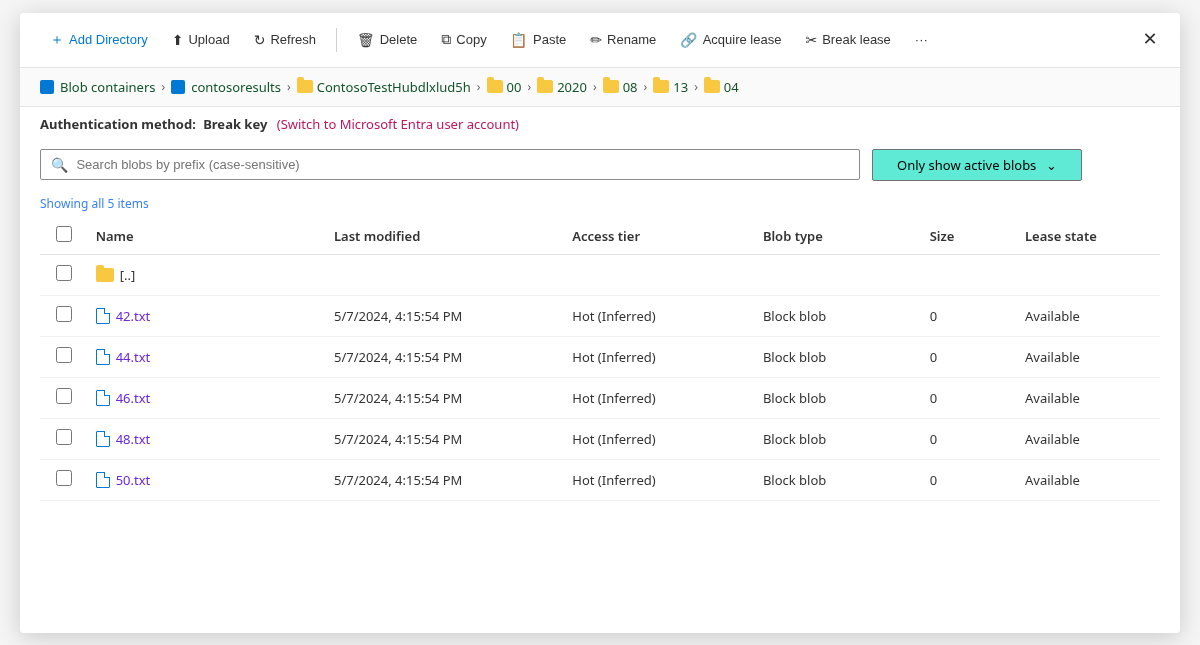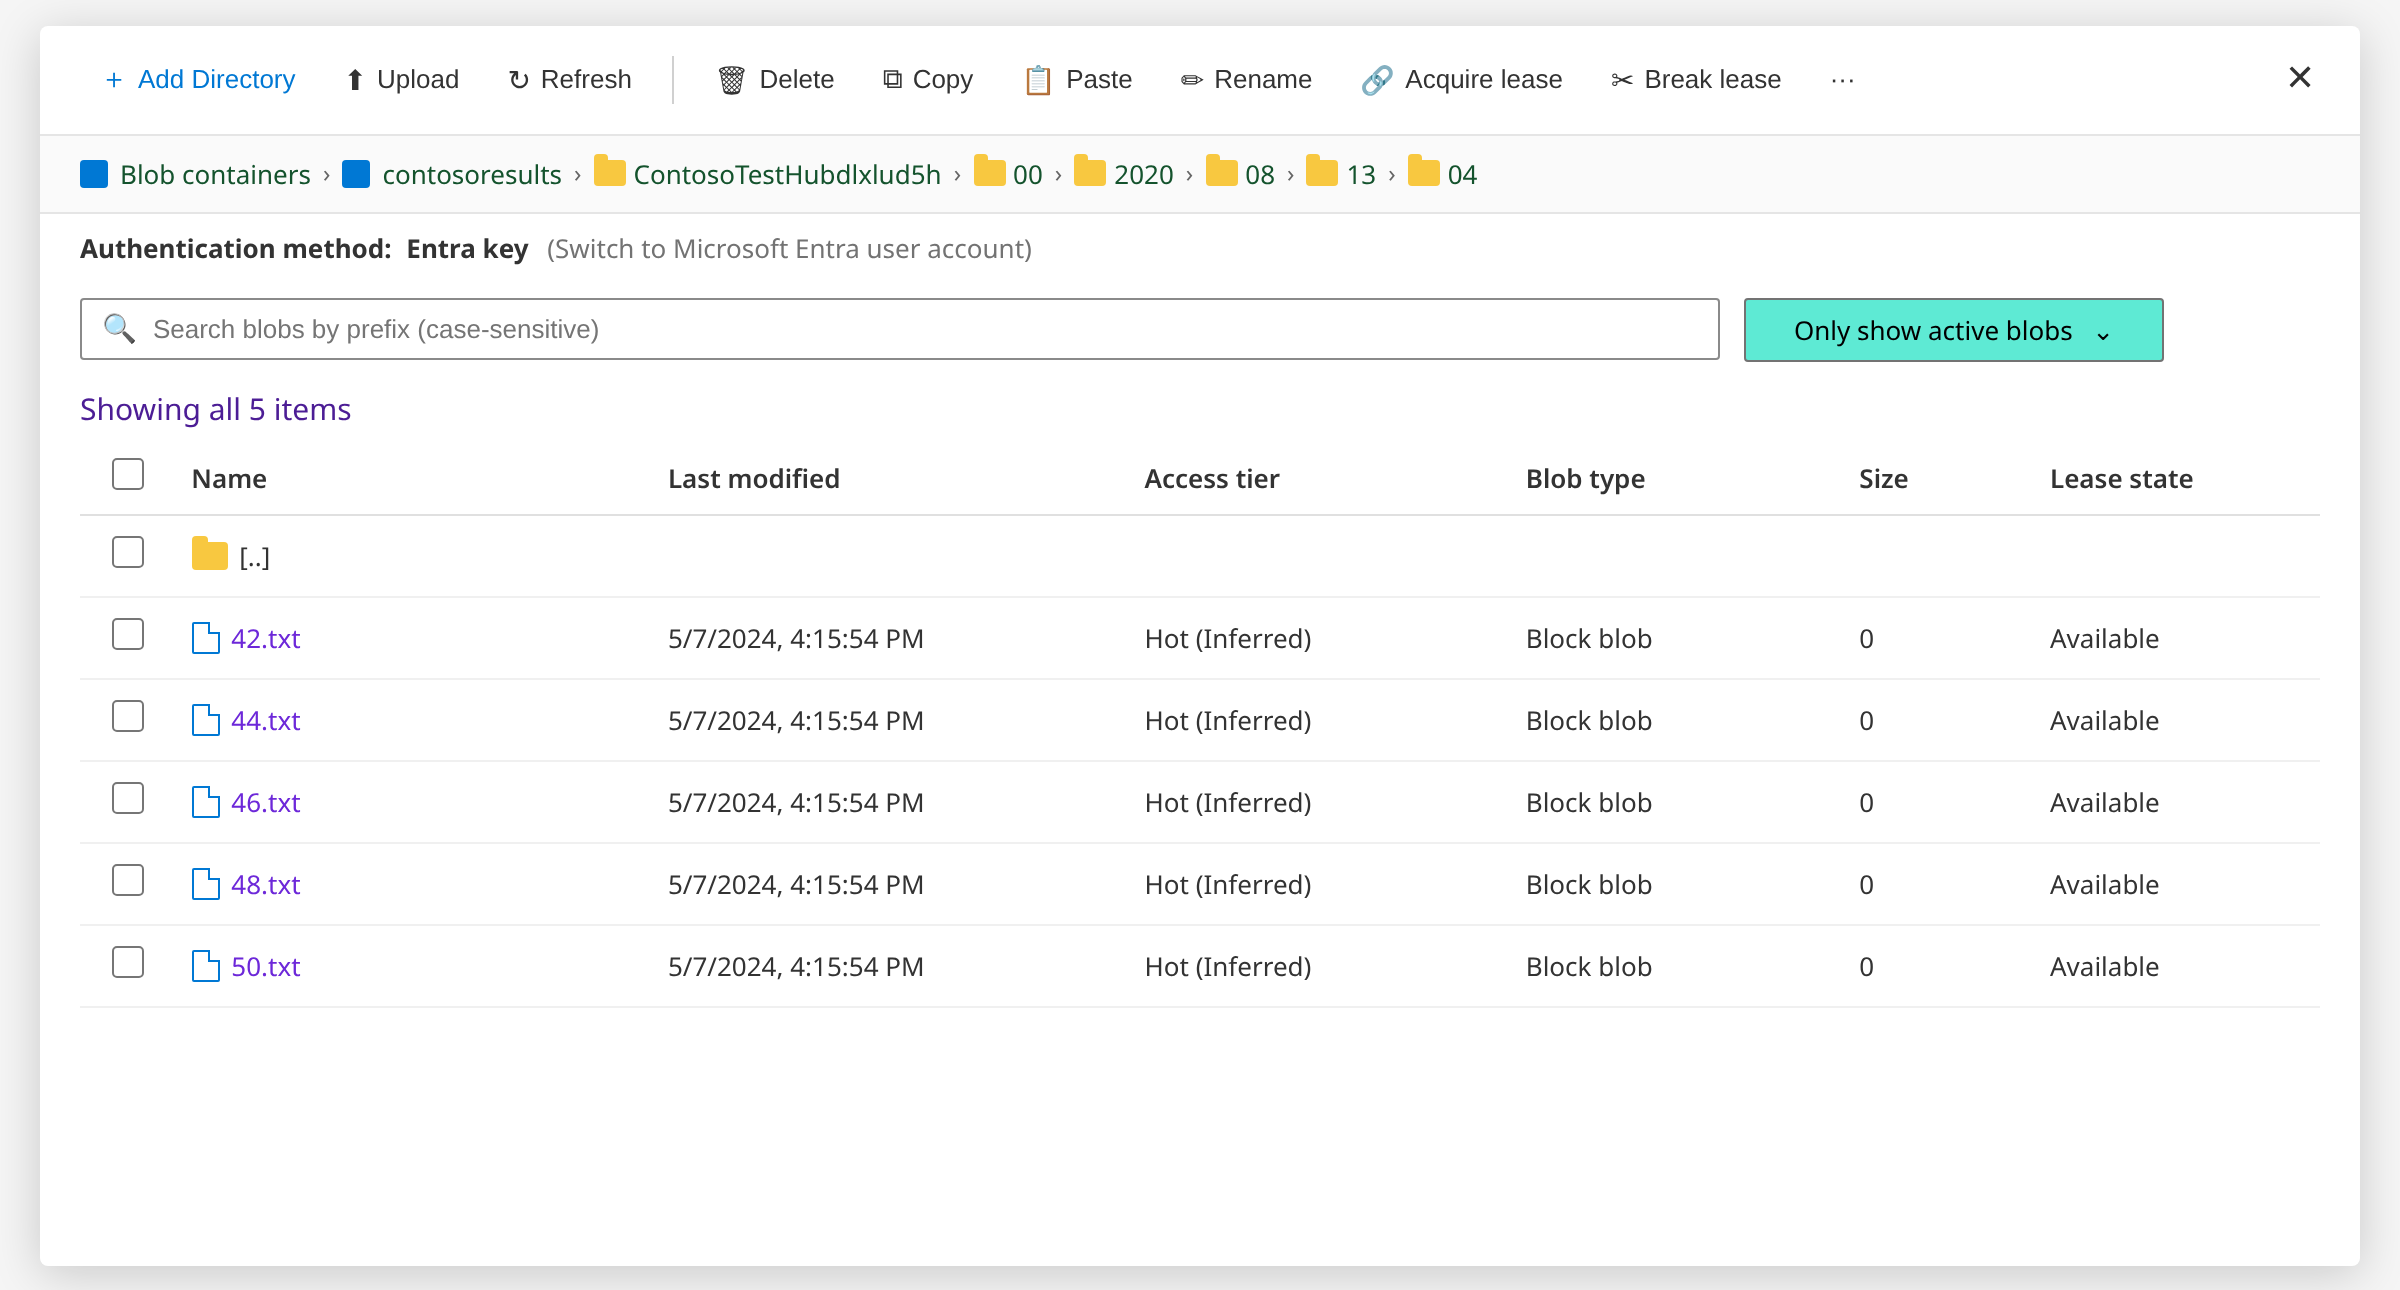--- a/index.html
+++ b/index.html
@@ -106,21 +106,21 @@
       border-radius: 2px 2px 0 0;
     }
 
     
     .auth-bar {
       padding: 8px 20px;
       font-size: 13px;
       color: #333;
     }
     .auth-bar span { font-weight: 700; }
-    .auth-link { color: #737373; cursor: pointer; text-decoration: none; text-align: right; }
+    .auth-link { color: #be185d; cursor: pointer; text-decoration: none; text-align: right; }
 
     
     .search-filter-bar {
       display: flex;
       align-items: center;
       padding: 8px 20px;
       gap: 12px;
     }
     .search-box {
       flex: 1;
@@ -149,22 +149,22 @@
       cursor: pointer;
       font-size: 13px;
       background: #5eead4;
       min-width: 210px;
       justify-content: space-between;
     }
 
     
     .item-count {
       padding: 6px 20px;
-      font-size: 15px;
-      color: #4c1d95;
+      font-size: 12px;
+      color: #3b82f6;
     }
 
     
     .table-container {
       padding: 0 20px;
     }
     table {
       width: 100%;
       border-collapse: collapse;
     }
@@ -343,21 +343,21 @@
     </span>
     <span class="breadcrumb-sep">›</span>
     <span class="breadcrumb-item">
       <span class="folder-icon-small"></span>
       <span>04</span>
     </span>
   </div>
 
   <div class="auth-bar">
     <span>Authentication method:</span>
-    <span style="margin-left:4px;">Entra key</span>
+    <span style="margin-left:4px;">Break key</span>
     <a class="auth-link" style="margin-left:6px;">(Switch to Microsoft Entra user account)</a>
   </div>
 
   <div class="search-filter-bar">
     <div class="search-box">
       <span style="color:#666;">🔍</span>
       <input type="text" placeholder="Search blobs by prefix (case-sensitive)" style="">
     </div>
     <div class="filter-dropdown">
       <span>Only show active blobs</span>

